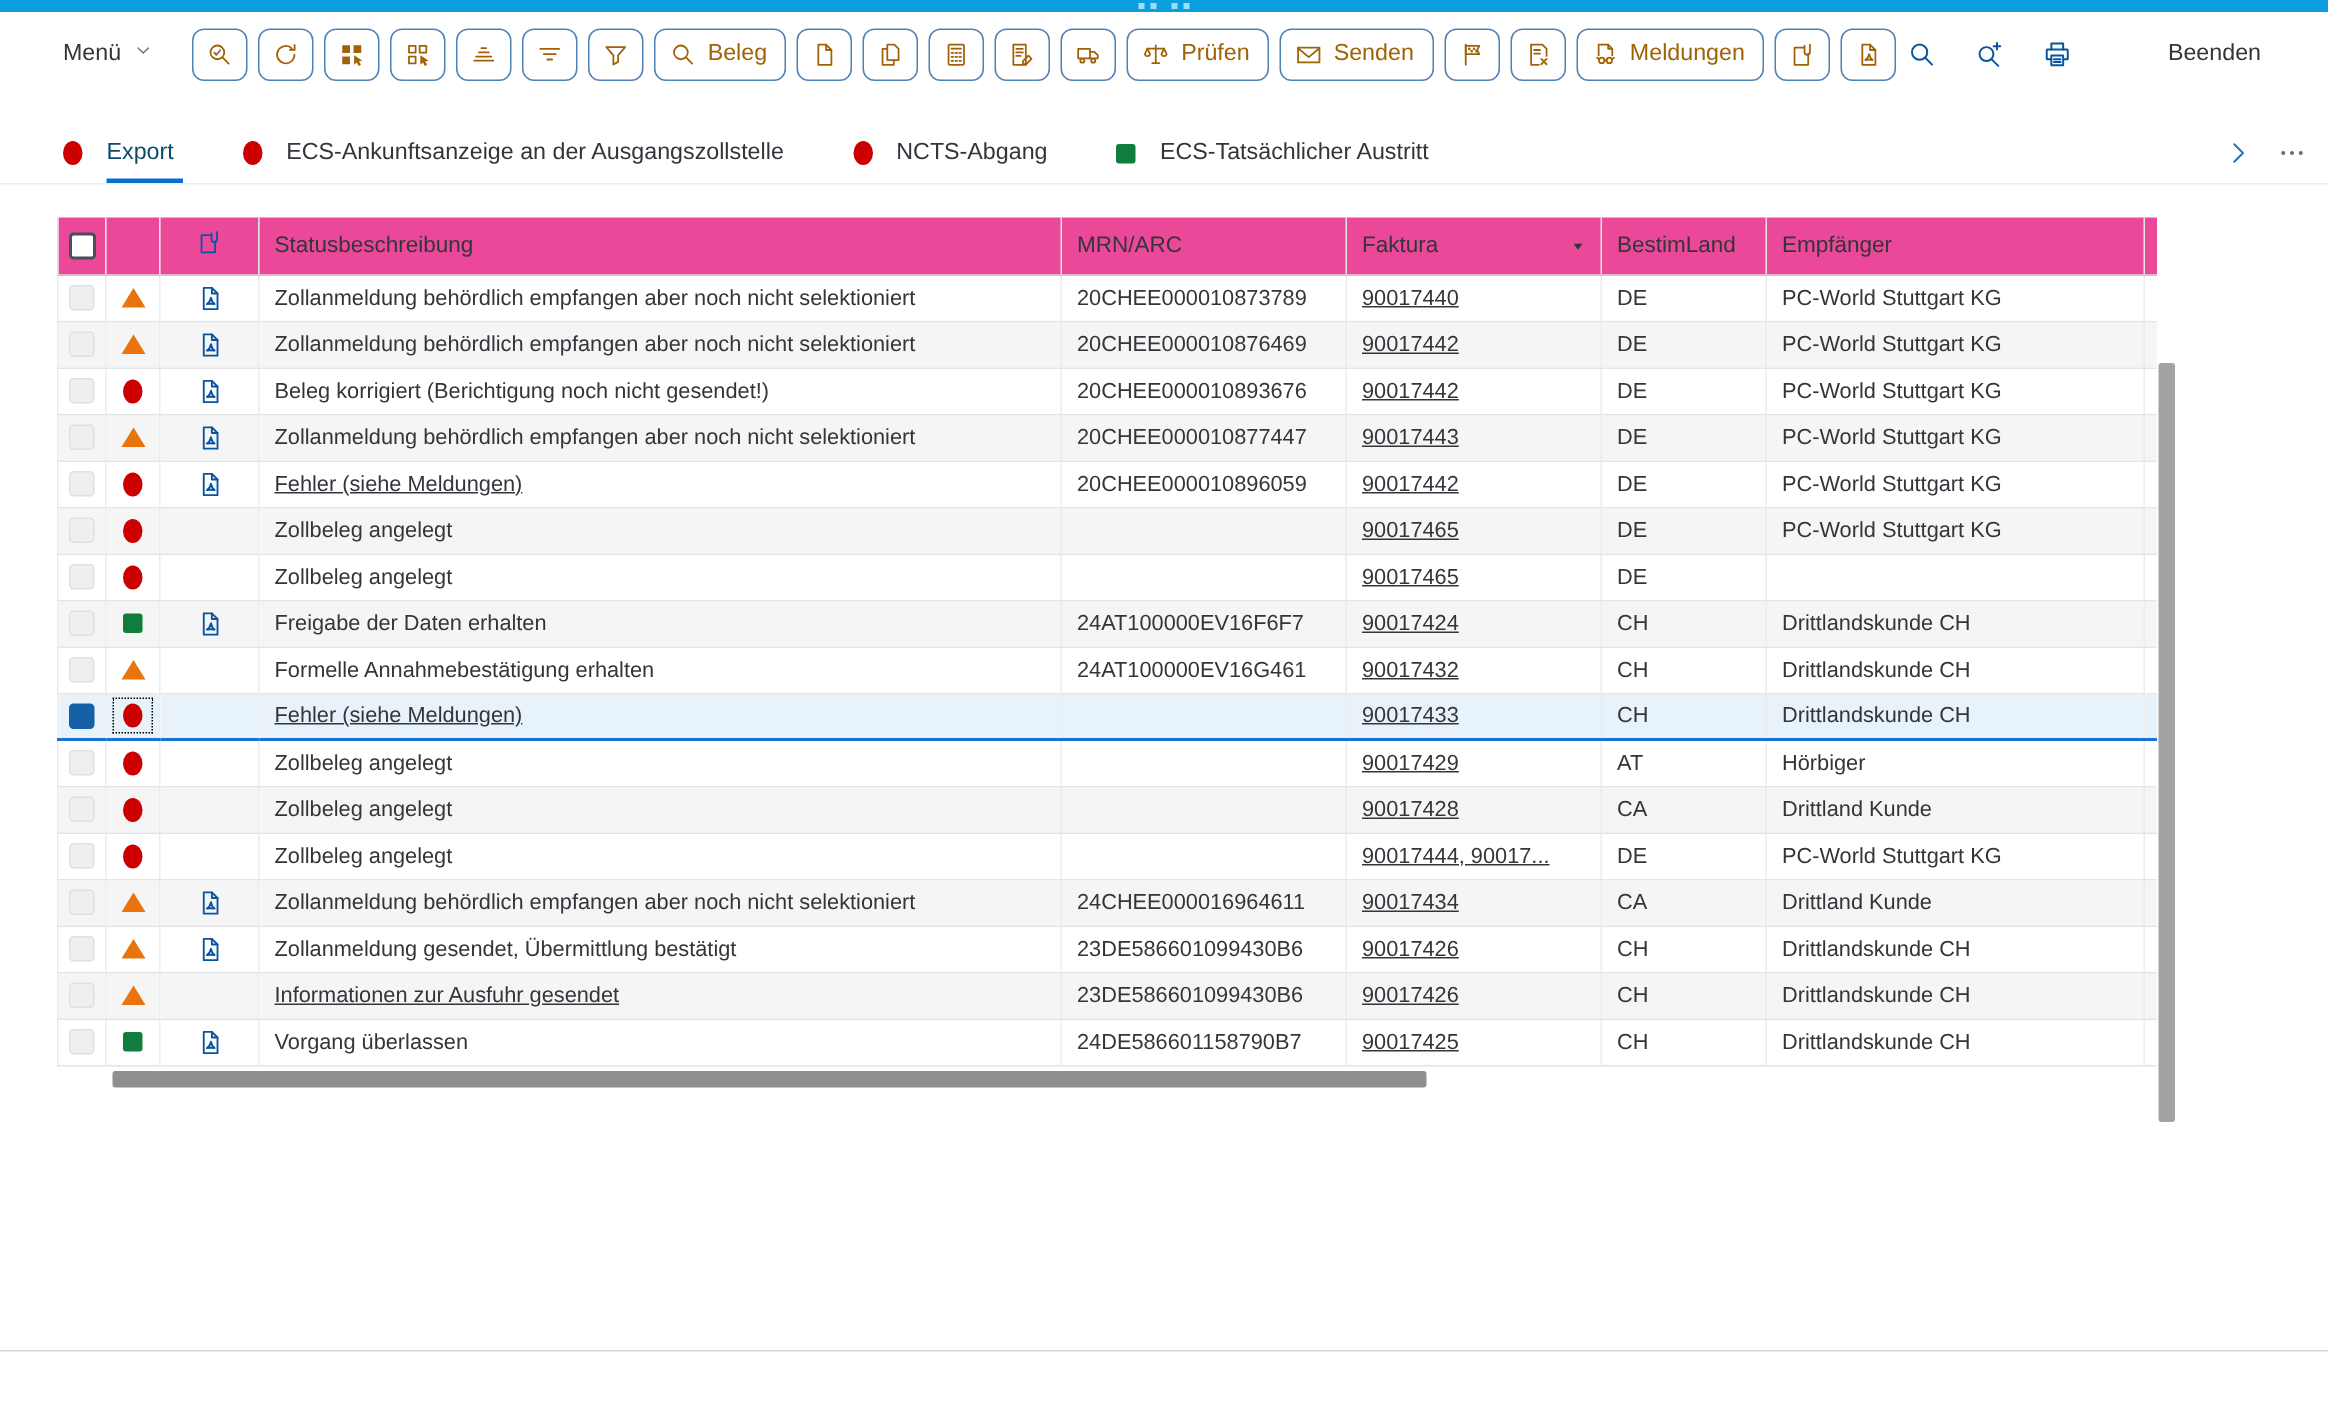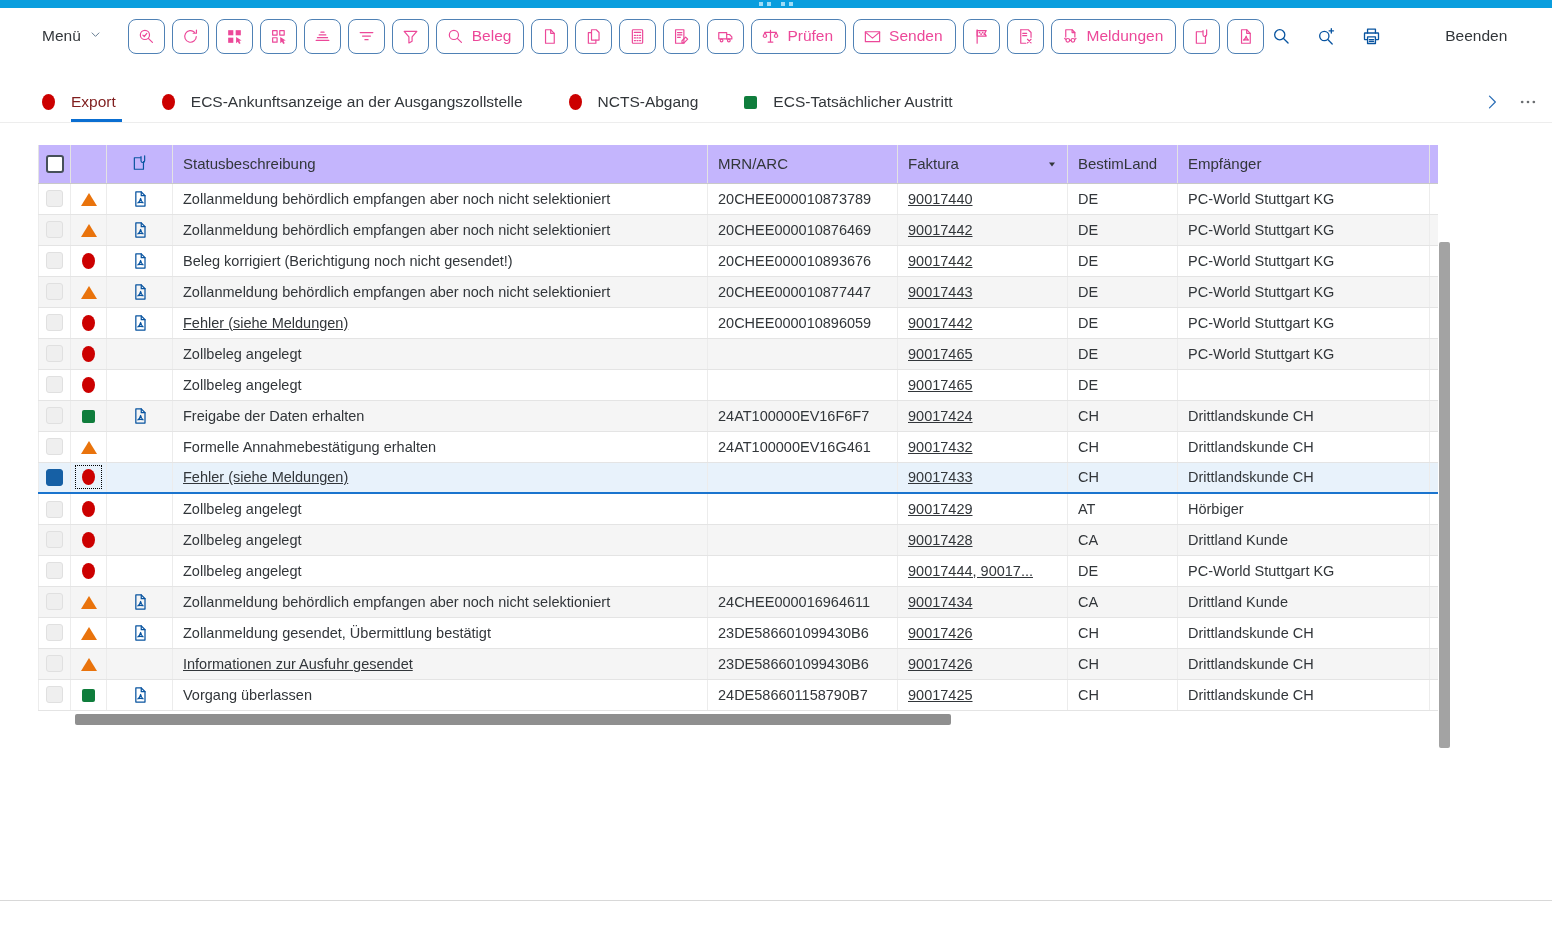--- a/index.html
+++ b/index.html
@@ -19,43 +19,43 @@
   
   .accent { height:8px; background:#0a9ede; position:relative; cursor:pointer; }
   .grip { position:absolute; left:50%; top:2px; transform:translateX(-50%); display:flex; gap:4px; }
   .grip i { width:4px; height:4px; background:#9fdcf6; display:block; }
   .grip i:nth-child(2) { margin-right:6px; }
 
   
   .toolbar { height:56px; display:flex; align-items:center; padding:0 45px 0 42px; gap:7px; background:#fff; }
   .menu-btn { display:flex; align-items:center; gap:7px; background:none; border:none; font-size:15.5px; color:#32363a; cursor:pointer; margin-right:18px; font-family:inherit; }
   .menu-btn svg { color:#5b738b; }
-  .tb-btn { display:inline-flex; align-items:center; justify-content:center; gap:7px; height:35px; min-width:37px; padding:0 8px; background:#fff; border:1px solid #4f81b5; border-radius:8px; color:#ec4899; font-size:15.5px; cursor:pointer; font-family:inherit; white-space:nowrap; }
+  .tb-btn { display:inline-flex; align-items:center; justify-content:center; gap:7px; height:35px; min-width:37px; padding:0 8px; background:#fff; border:1px solid #4f81b5; border-radius:8px; color:#a16207; font-size:15.5px; cursor:pointer; font-family:inherit; white-space:nowrap; }
   .tb-btn.labeled { padding:0 12px 0 9px; }
   .toolbar-right { margin-left:auto; display:flex; align-items:center; gap:24px; }
   .plain-icon-btn { background:none; border:none; color:#0854a0; cursor:pointer; display:flex; }
   .exit-link { background:none; border:none; font-size:15.5px; color:#32363a; cursor:pointer; font-family:inherit;margin-left:39px; }
 
   
   .tabstrip { margin-top:18px; height:41px; display:flex; align-items:center; padding:0 10px 0 42px; gap:46px; border-bottom:1px solid #ededed; }
   .tab { position:relative; height:100%; display:flex; align-items:center; gap:16px; font-size:15.5px; color:#32363a; cursor:pointer; }
   .tab .shape-dot { width:13px; height:16px; border-radius:50%; flex:none; }
   .tab .shape-square { width:13px; height:13px; border-radius:2px; flex:none; }
-  .tab.selected .tab-label { color:#7f1d1d; }
+  .tab.selected .tab-label { color:#0c4a6e; }
   .tab.selected::after { content:""; position:absolute; left:29px; right:-6px; bottom:0; height:3px; background:#0a6ed1; }
   .tab-overflow { margin-left:auto; display:flex; align-items:center; gap:16px; padding-right:4px; }
   .tab-overflow .chev { color:#2a6db5; display:flex; cursor:pointer; background:none; border:none; }
   .tab-overflow .dots { color:#6a6d70; display:flex; cursor:pointer; background:none; border:none; }
 
   
   .table-wrap { position:relative; margin:22px 0 0 38px; width:1412px; }
   table { border-collapse:collapse; table-layout:fixed; width:1399px; font-size:14.5px; color:#32363a; }
   col.c-sel{width:32px} col.c-status{width:36px} col.c-pdf{width:66px} col.c-text{width:535px}
   col.c-mrn{width:190px} col.c-fak{width:170px} col.c-land{width:110px} col.c-emp{width:252px} col.c-fill{width:8px}
-  th { background:#c4b5fd; height:38px; font-weight:normal; text-align:left; padding:0 10px; border-bottom:1px solid #c9c9c9; border-left:1px solid #e3e3e3; font-size:15px; }
+  th { background:#ec4899; height:38px; font-weight:normal; text-align:left; padding:0 10px; border-bottom:1px solid #c9c9c9; border-left:1px solid #e3e3e3; font-size:15px; }
   th:first-child { border-left:1px solid #e3e3e3; }
   td { height:31px; padding:0 10px; border-bottom:1px solid #e4e4e4; border-left:1px solid #ececec; overflow:hidden; white-space:nowrap; text-overflow:ellipsis; }
   tr:nth-child(even) td { background:#f5f5f5; }
   tr.selected td { background:#e8f2fb; border-bottom:2px solid #1a74ce; }
   td.center, th.center { text-align:center; padding:0; }
   .checkbox { display:inline-block; width:17px; height:17px; border-radius:3px; background:#efefef; border:1px solid #e0e0e0; vertical-align:middle; cursor:pointer; }
   .checkbox.header { background:#fff; border:2px solid #46505a; width:18px; height:18px; }
   .checkbox.checked { background:#1660a5; border:1px solid #1660a5; }
   .s-error { display:inline-block; width:13px; height:16px; border-radius:50%; background:#cc0000; vertical-align:middle; }
   .s-warning { display:inline-block; width:0; height:0; border-left:8px solid transparent; border-right:8px solid transparent; border-bottom:13px solid #e9730c; vertical-align:middle; }

